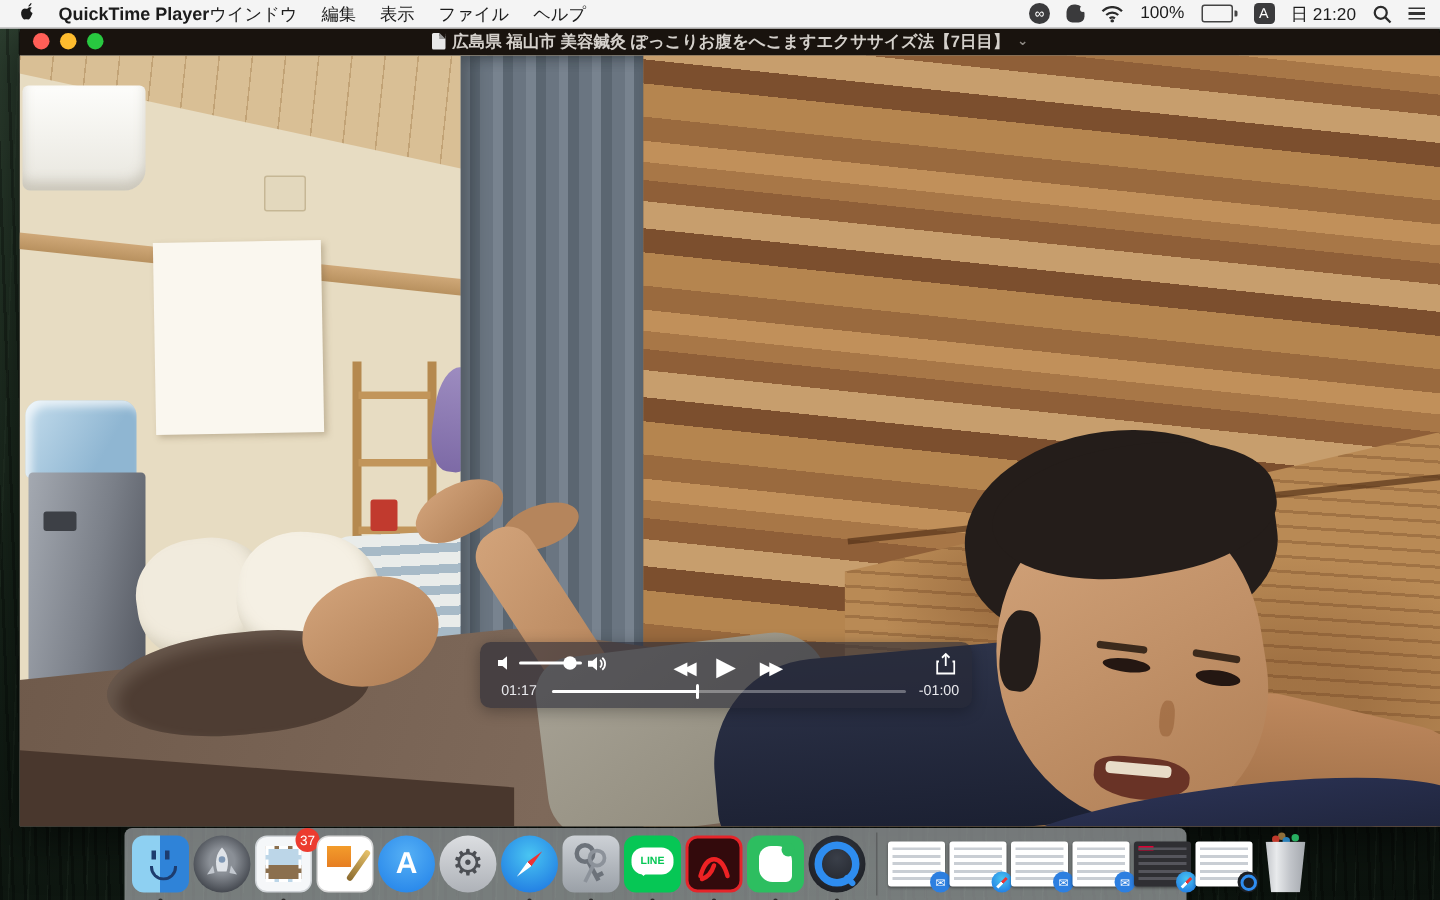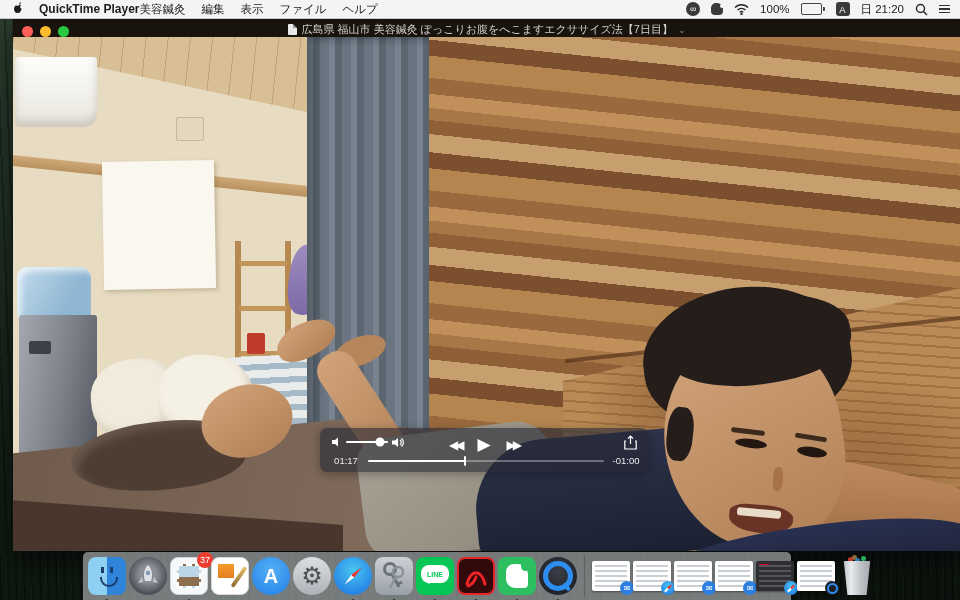--- a/index.html
+++ b/index.html
@@ -25,21 +25,21 @@
   .battery .shell{width:17px;height:8px;border:1px solid #444;border-radius:2px;padding:1px;}
   .battery .fill{width:100%;height:100%;background:#333;border-radius:1px;}
   .battery .nub{width:2px;height:4px;background:#444;border-radius:0 1px 1px 0;}
   .inputsrc{width:14px;height:14px;background:#3a3a3c;color:#fff;border-radius:3px;font-size:9.5px;
     display:flex;align-items:center;justify-content:center;}
   .nc-icon{display:flex;flex-direction:column;gap:2px;}
   .nc-icon i{display:block;width:11px;height:1.5px;background:#333;}
   
   #qt-window{position:absolute;left:13px;top:17px;width:947px;height:534px;background:#000;
     border-radius:5px 5px 0 0;box-shadow:0 10px 30px rgba(0,0,0,.6);z-index:10;overflow:hidden;}
-  #titlebar{position:absolute;left:0;top:0;right:0;height:20px;background:#19130e;display:flex;align-items:flex-end;}
+  #titlebar{position:absolute;left:0;top:0;right:0;height:20px;background:#19130e;display:flex;align-items:center;font-weight:bold;}
   .lights{display:flex;gap:7px;margin-left:9px;}
   .light{width:11px;height:11px;border-radius:50%;}
   .light.red{background:#ff5f57;}.light.yellow{background:#febc2e;}.light.green{background:#28c840;}
   .titlewrap{position:absolute;left:0;right:0;text-align:center;font-size:11px;color:#d4d0cb;
     display:flex;align-items:center;justify-content:center;gap:5px;}
   .doc-ico{width:9px;height:11px;background:#e8e8e8;border-radius:1px;position:relative;flex:none;}
   .doc-ico::after{content:"";position:absolute;right:0;top:0;border:2px solid #19130e;border-left-color:#9a9a9a;border-bottom-color:#9a9a9a;}
   .title-chevron{color:#8d8983;font-size:9px;}
   
   #scene{position:absolute;left:0;top:20px;width:947px;height:514px;overflow:hidden;background:#e7dcc2;}
@@ -208,21 +208,21 @@
 <div id="desktop"></div>
 
 <div id="menubar">
   <span class="apple">
     <svg width="13" height="14" viewBox="0 0 13 14">
       <path d="M6.4 3.6c.6-.9 1.9-1 2.8-.5-.5.4-1 .9-1 1.8 0 1 .8 1.6 1.5 1.8-.4 1.3-1 2.6-1.8 3.6-.5.6-1 .9-1.6.6-.5-.2-.9-.2-1.4 0-.6.3-1.1 0-1.6-.6C2.2 9 1.6 6.6 2.5 5c.5-.9 1.3-1.4 2.1-1.4.5 0 1 .3 1.4.3.1 0 .3-.2.4-.3z" fill="#1c1c1c"></path>
       <path d="M7.6 1.2c.2-.6.8-1.1 1.4-1.2 0 .7-.3 1.3-.7 1.7-.4.4-.9.7-1.4.6 0-.4.3-.8.7-1.1z" fill="#1c1c1c"></path>
     </svg>
   </span>
   <span class="appname">QuickTime Player</span>
-  <span class="menu">美容鍼灸</span>
+  <span class="menu">ウインドウ</span>
   <span class="menu">編集</span>
   <span class="menu">表示</span>
   <span class="menu">ファイル</span>
   <span class="menu">ヘルプ</span>
   <span class="spacer"></span>
   <span class="status">
     <span class="cc-icon">∞</span>
     <span class="ev-icon"></span>
     <svg width="15" height="11" viewBox="0 0 15 11">
       <path d="M1 3.5 A9 9 0 0 1 14 3.5" fill="none" stroke="#2b2b2b" stroke-width="1.5"></path>

